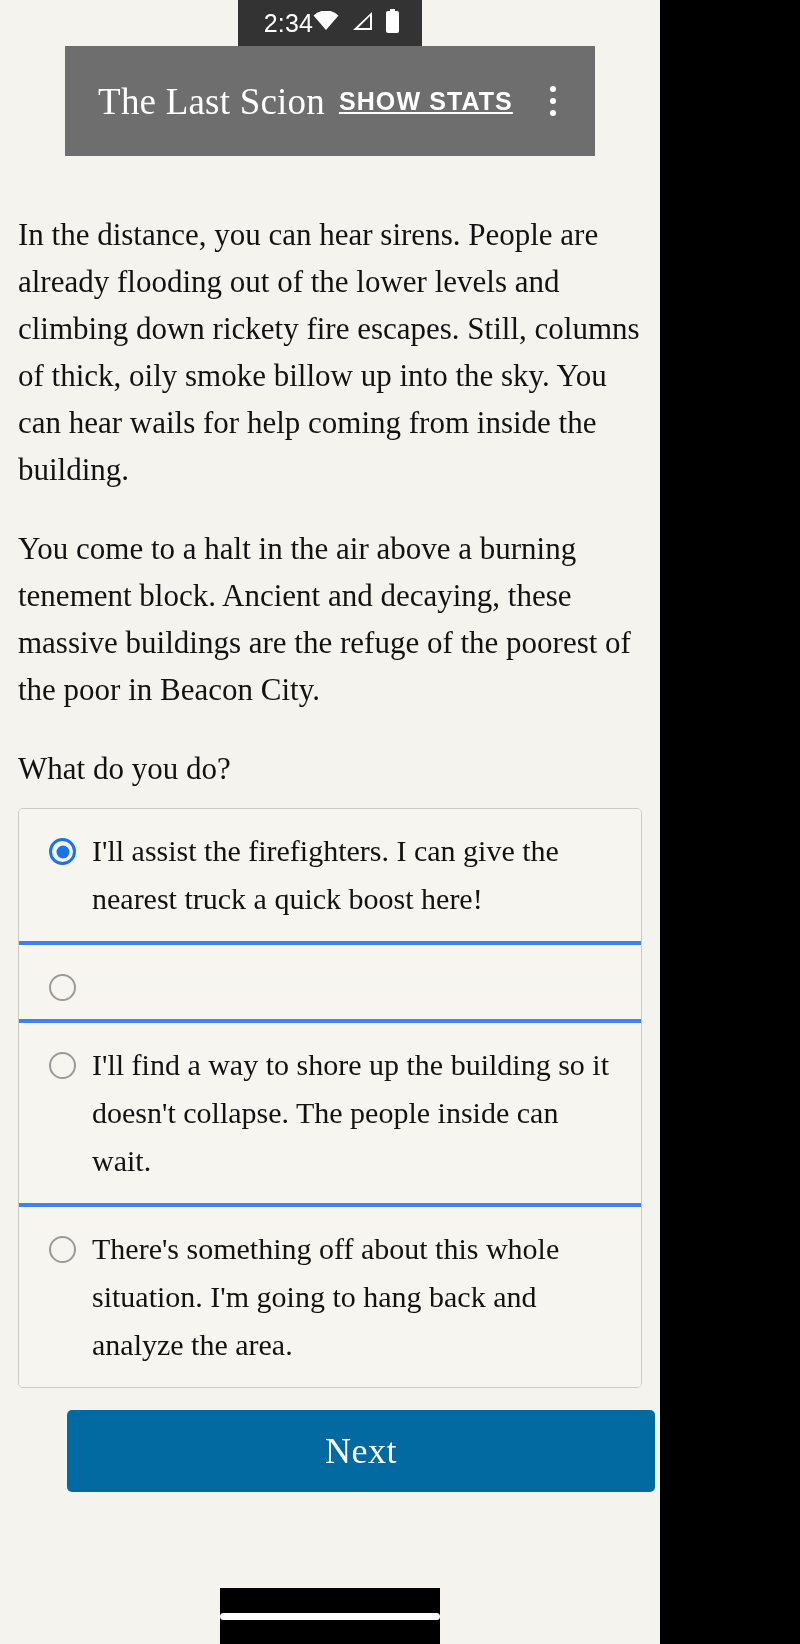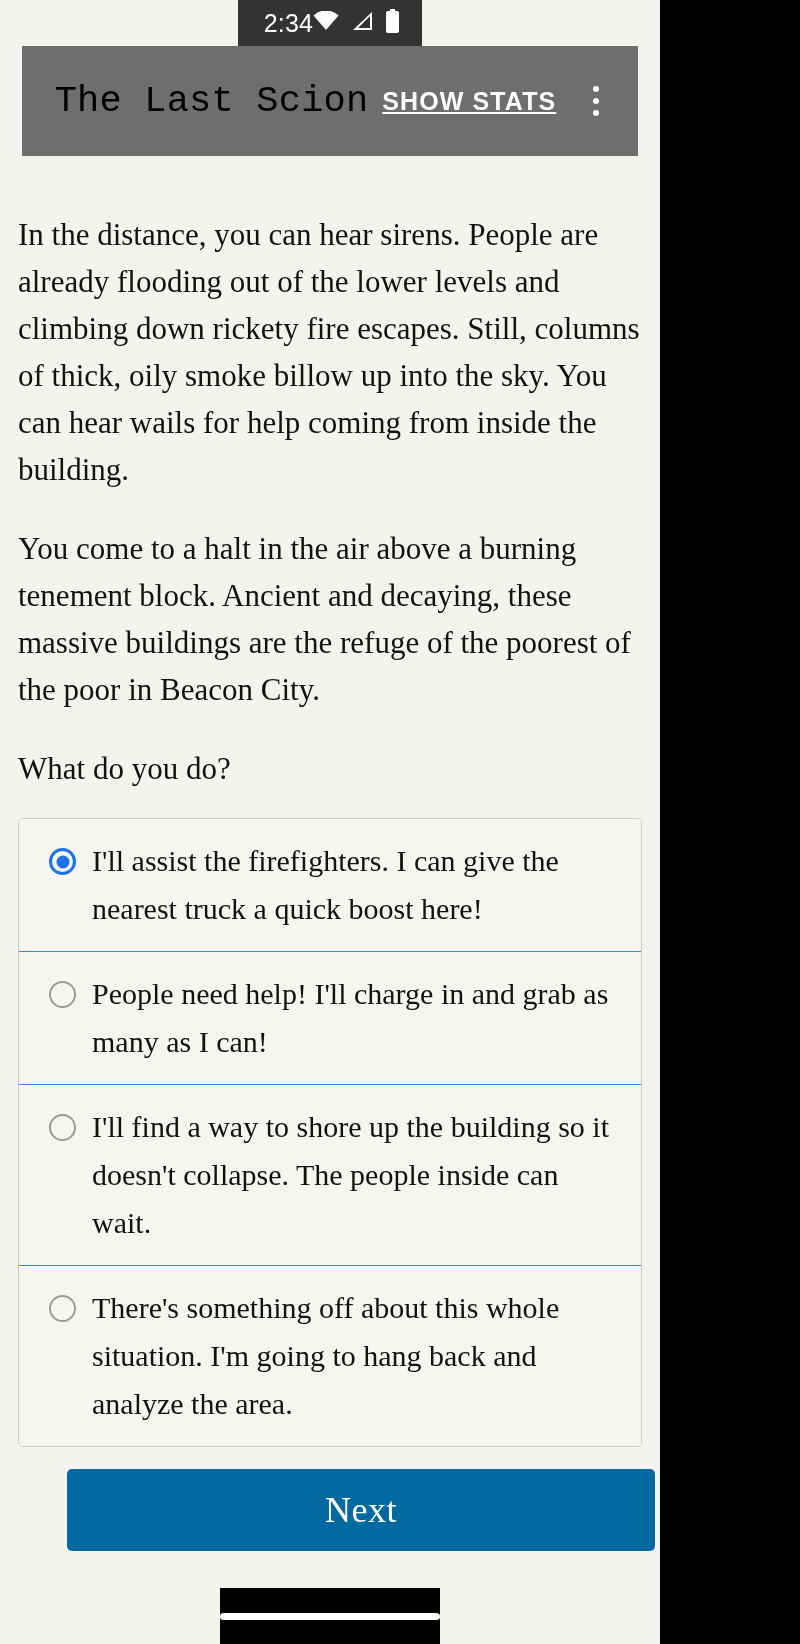--- a/index.html
+++ b/index.html
@@ -48,22 +48,22 @@
   
   .app-bar {
     height: 110px;
     background: #6e6e6e;
     display: flex;
     align-items: center;
     padding: 0 16px 0 33px;
     flex: 0 0 auto;
   }
   .app-title {
-    color: #000000;
-    font-family: Liberation Mono, monospace;
+    color: #ffffff;
+    font-family: Liberation Serif, serif;
     font-size: 37px;
     font-weight: 400;
     flex: 1 1 auto;
     letter-spacing: 0.2px;
   }
   .show-stats-btn {
     color: #ffffff;
     font-family: "Liberation Sans", sans-serif;
     font-size: 25px;
     font-weight: 700;
@@ -103,35 +103,35 @@
     line-height: 47px;
     color: #121212;
     margin-bottom: 32px;
   }
   .story-p:last-of-type { margin-bottom: 0; }
   .prompt {
     font-family: "Liberation Serif", serif;
     font-size: 31px;
     line-height: 47px;
     color: #121212;
-    margin-bottom: 26px;
+    margin-bottom: 16px;
   }
 
   
   .choices {
     border: 1px solid #cdcac2;
     border-radius: 5px;
     background: #f7f5f0;
     overflow: hidden;
   }
   .choice {
     display: flex;
     align-items: flex-start;
     padding: 18px 16px 18px 18px;
-    border-bottom: 1px solid #3b82f6;
+    border-bottom: 4px solid #3b82f6;
     background: #f7f5f0;
   }
   .choice:last-child { border-bottom: none; }
   .radio {
     flex: 0 0 auto;
     width: 27px;
     height: 27px;
     border-radius: 50%;
     border: 2px solid #9a9a9a;
     margin: 11px 16px 0 12px;
@@ -243,21 +243,20 @@
 
     <div class="choices">
 
       <div class="choice">
         <span class="radio checked"></span>
         <span class="choice-text">I'll assist the firefighters. I can give the nearest truck a quick boost here!</span>
       </div>
 
       <div class="choice">
         <span class="radio"></span>
-        <span class="choice-text">People need help! I'll charge in and grab as many as I can!</span>
       </div>
 
       <div class="choice">
         <span class="radio"></span>
         <span class="choice-text">I'll find a way to shore up the building so it doesn't collapse. The people inside can wait.</span>
       </div>
 
       <div class="choice">
         <span class="radio"></span>
         <span class="choice-text">There's something off about this whole situation. I'm going to hang back and analyze the area.</span>

